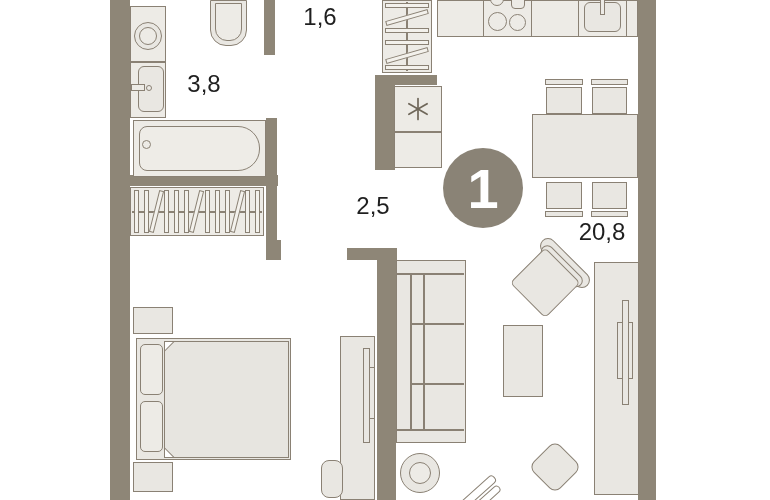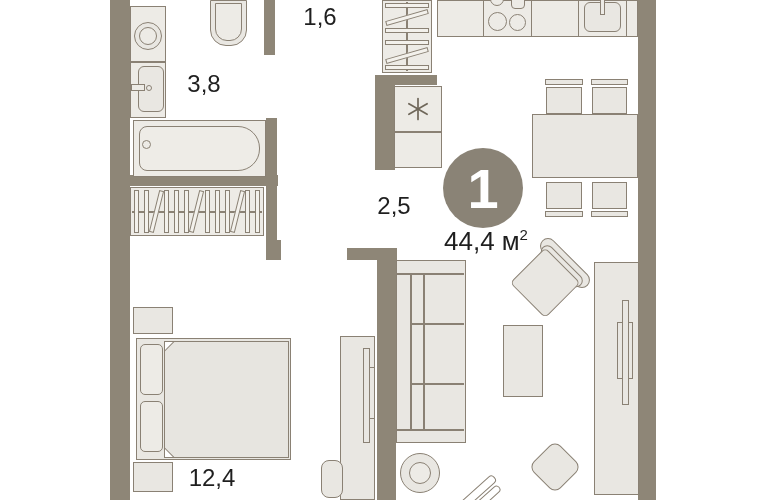--- a/index.html
+++ b/index.html
@@ -73,21 +73,21 @@
   <div class="hangers" style="left:385px;top:3px;width:44px;height:67px;flex-direction:column;">
       <div class="bar-h"></div>
       <div class="bar-h diag-h"></div>
       <div class="bar-h"></div>
       <div class="bar-h"></div>
       <div class="bar-h diag-h"></div>
       <div class="bar-h"></div>
     </div>
 
   <div class="room-label" style="left:294px;top:3px;width:52px;">1,6</div>
-  <div class="room-label" style="left:368px;top:192px;width:52px;">2,5</div>
+  <div class="room-label" style="left:347px;top:192px;width:52px;">2,5</div>
 
   <div class="f lt" style="left:394px;top:86px;width:48px;height:46px;display:flex;align-items:center;justify-content:center;">
     <svg width="24" height="24" viewBox="0 0 24 24">
       <g stroke="#6f675a" stroke-width="1.7" stroke-linecap="round">
         <line x1="12" y1="1.5" x2="12" y2="22.5"></line>
         <line x1="2.9" y1="6.75" x2="21.1" y2="17.25"></line>
         <line x1="2.9" y1="17.25" x2="21.1" y2="6.75"></line>
       </g>
     </svg>
   </div>
@@ -118,27 +118,25 @@
 
   <div style="position:absolute;left:545px;top:180px;width:38px;height:37px;">
     <div class="f" style="left:1px;top:2px;width:36px;height:27px;"></div>
     <div class="f" style="left:0;top:31px;width:38px;height:6px;"></div>
   </div>
   <div style="position:absolute;left:591px;top:180px;width:37px;height:37px;">
     <div class="f" style="left:1px;top:2px;width:35px;height:27px;"></div>
     <div class="f" style="left:0;top:31px;width:37px;height:6px;"></div>
   </div>
 
+  <div class="room-label" style="left:570px;top:218px;width:64px;">20,8</div>
 
   <div class="badge">
       <span>1</span>
     </div>
-  <div class="area-label">
-    <span>44,4</span><span class="unit">м</span><sup>2</sup>
-  </div>
 
   <div class="f lt" style="left:130px;top:187px;width:134px;height:49px;"></div>
   <div class="ln" style="left:132px;top:211px;width:130px;height:2px;"></div>
   <div class="hangers" style="left:134px;top:190px;width:126px;height:43px;flex-direction:row;">
       <div class="bar-v"></div>
       <div class="bar-v"></div>
       <div class="bar-v diag-v"></div>
       <div class="bar-v"></div>
       <div class="bar-v"></div>
       <div class="bar-v"></div>
@@ -159,21 +157,20 @@
     <div class="f wh rot45" style="left:-9px;top:-9px;width:16px;height:16px;"></div>
     <div class="f wh rot45" style="left:-9px;bottom:-9px;width:16px;height:16px;"></div>
   </div>
   <div class="f" style="left:133px;top:462px;width:40px;height:30px;"></div>
 
   <div class="f" style="left:340px;top:336px;width:35px;height:164px;"></div>
   <div class="f" style="left:363px;top:348px;width:7px;height:95px;"></div>
   <div class="f" style="left:369px;top:367px;width:6px;height:52px;"></div>
   <div class="f" style="left:321px;top:460px;width:22px;height:38px;border-radius:8px;"></div>
 
-  <div class="room-label" style="left:180px;top:464px;width:64px;">12,4</div>
 
   <div class="f" style="left:396px;top:260px;width:70px;height:183px;">
     <div class="ln" style="left:0;top:12px;width:67px;height:1.5px;"></div>
     <div class="ln" style="left:0;top:168px;width:67px;height:1.5px;"></div>
     <div class="ln" style="left:13px;top:12px;width:1.5px;height:156px;"></div>
     <div class="ln" style="left:26px;top:12px;width:1.5px;height:156px;"></div>
     <div class="ln" style="left:13px;top:62px;width:54px;height:1.5px;"></div>
     <div class="ln" style="left:13px;top:122px;width:54px;height:1.5px;"></div>
   </div>
 

